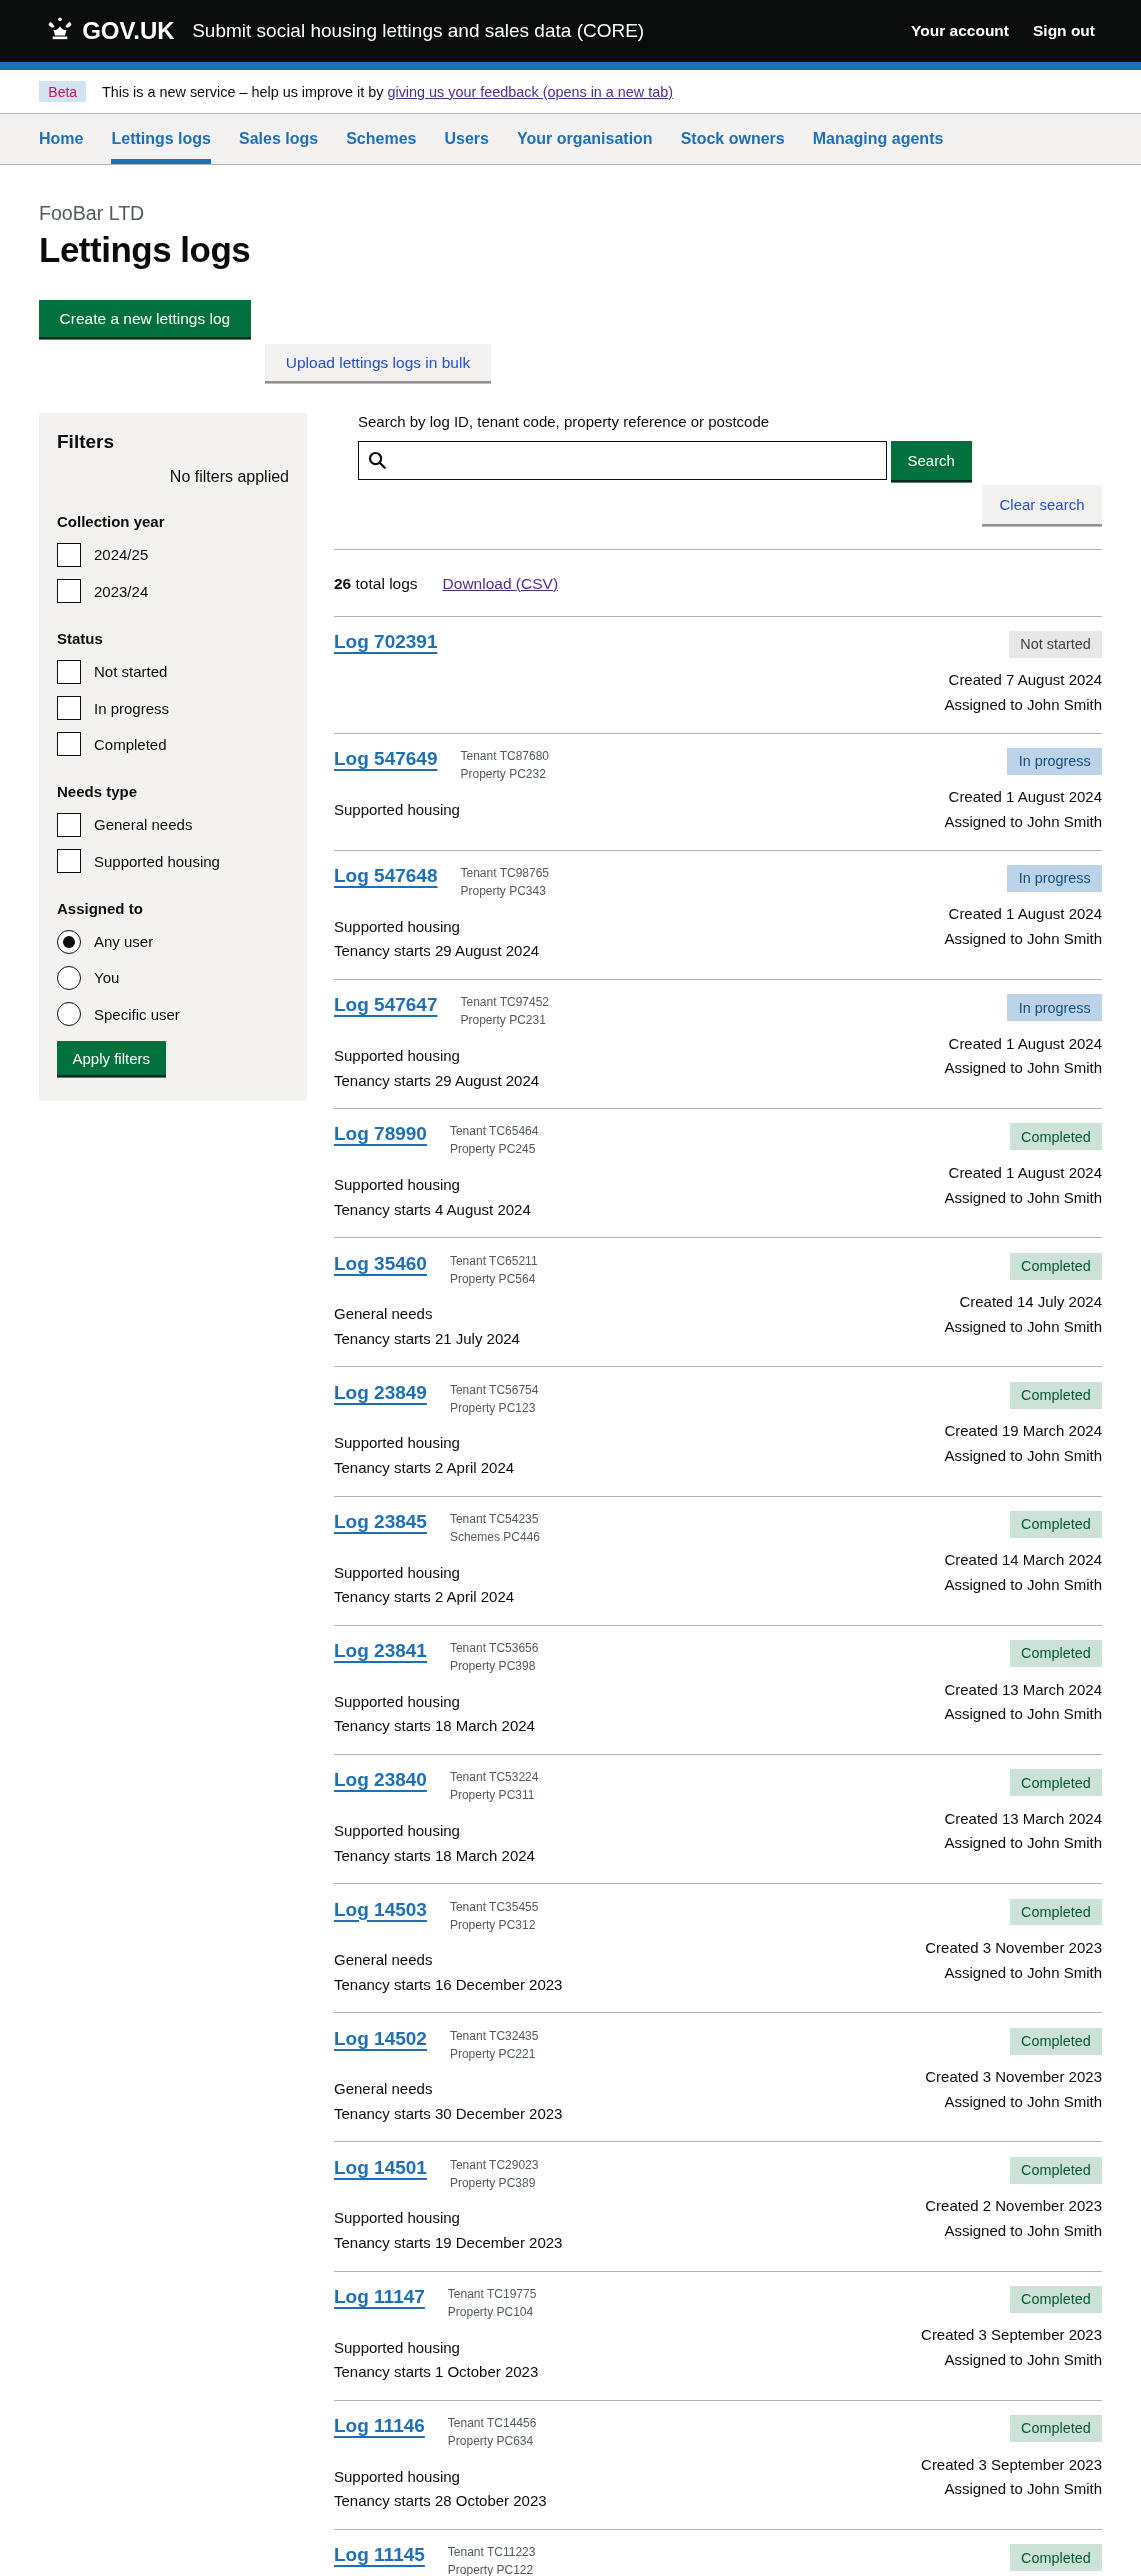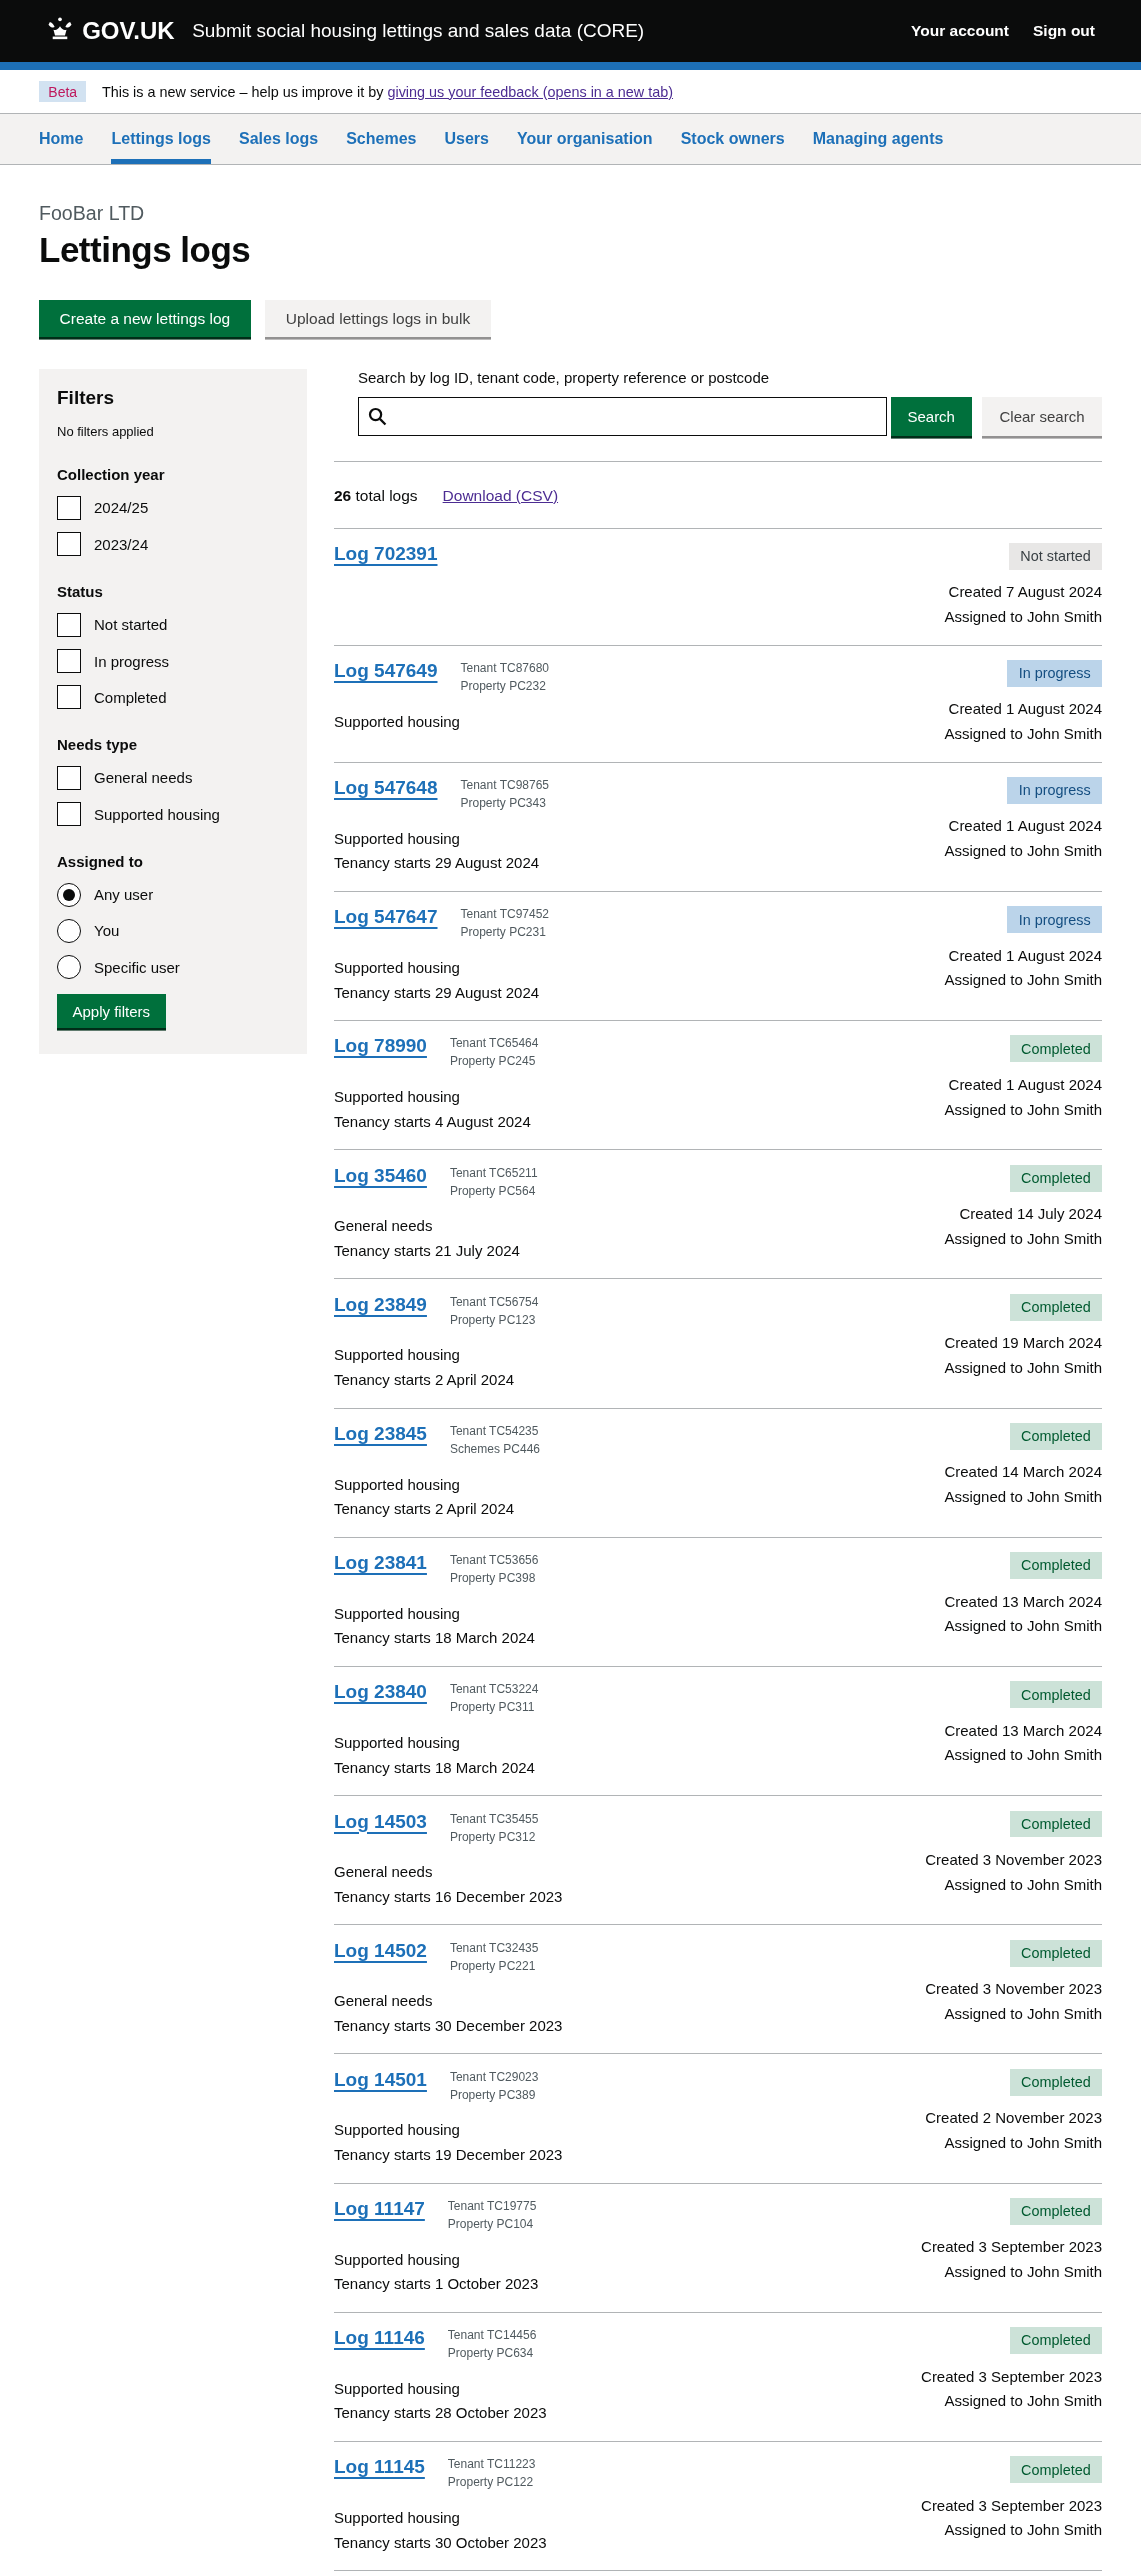--- a/index.html
+++ b/index.html
@@ -33,29 +33,29 @@
   .service-nav a { display:inline-block; color:#1d70b8; font-size:16px; font-weight:bold; text-decoration:none; padding:15.5px 0 11.3px; border-bottom:5.2px solid transparent; }
   .service-nav li.active a { border-bottom-color:#1d70b8; }
 
   
   .page-wrap { padding:0 39px; }
   .caption { margin-top:37px; font-size:19.6px; color:#505a5f; }
   h1.page-title { font-size:35px; font-weight:bold; margin:5.2px 0 0; letter-spacing:-0.5px; }
   .action-row { margin-top:30px; display:flex; gap:14.4px; }
   .btn { display:inline-flex; align-items:center; justify-content:center; border:none; font-family:inherit; font-size:15.5px; height:37px; padding:0 20.6px; cursor:pointer; }
   .btn--green { background:#00703c; color:#fff; box-shadow:0 2.6px 0 #002d18; }
-  .btn--grey  { background:#f3f2f1; color:#404040; box-shadow:0 2.6px 0 #929191; }
+  .btn--grey  { background:#f3f2f1; color:#1d4ed8; box-shadow:0 2.6px 0 #929191;margin-top:44px; }
 
   
   .columns { display:flex; gap:27px; margin-top:32px; align-items:flex-start; }
 
   
   .filters-panel { width:268px; flex-shrink:0; background:#f3f2f1; padding:17.5px 18px 26px; }
   .filters-title { font-size:19px; font-weight:bold; }
-  .filters-none { font-size:13px; margin-top:15.5px; }
+  .filters-none { font-size:16px; margin-top:15.5px;text-align:right; }
   .filter-group { margin-top:27px; }
   .filter-label { font-size:15px; font-weight:bold; }
   .option-row { display:flex; align-items:center; gap:13px; margin-top:12.4px; font-size:15px; }
   .checkbox { width:24px; height:24px; background:#fff; border:1.5px solid #0b0c0c; flex-shrink:0; }
   .radio { width:24px; height:24px; border-radius:50%; background:#fff; border:1.5px solid #0b0c0c; flex-shrink:0; display:flex; align-items:center; justify-content:center; }
   .radio--selected::after { content:""; width:12px; height:12px; border-radius:50%; background:#0b0c0c; }
   .apply-btn { margin-top:15px; height:34px; font-size:15px; padding:0 15.5px; }
 
   
   .main-col { flex:1; min-width:0; }

